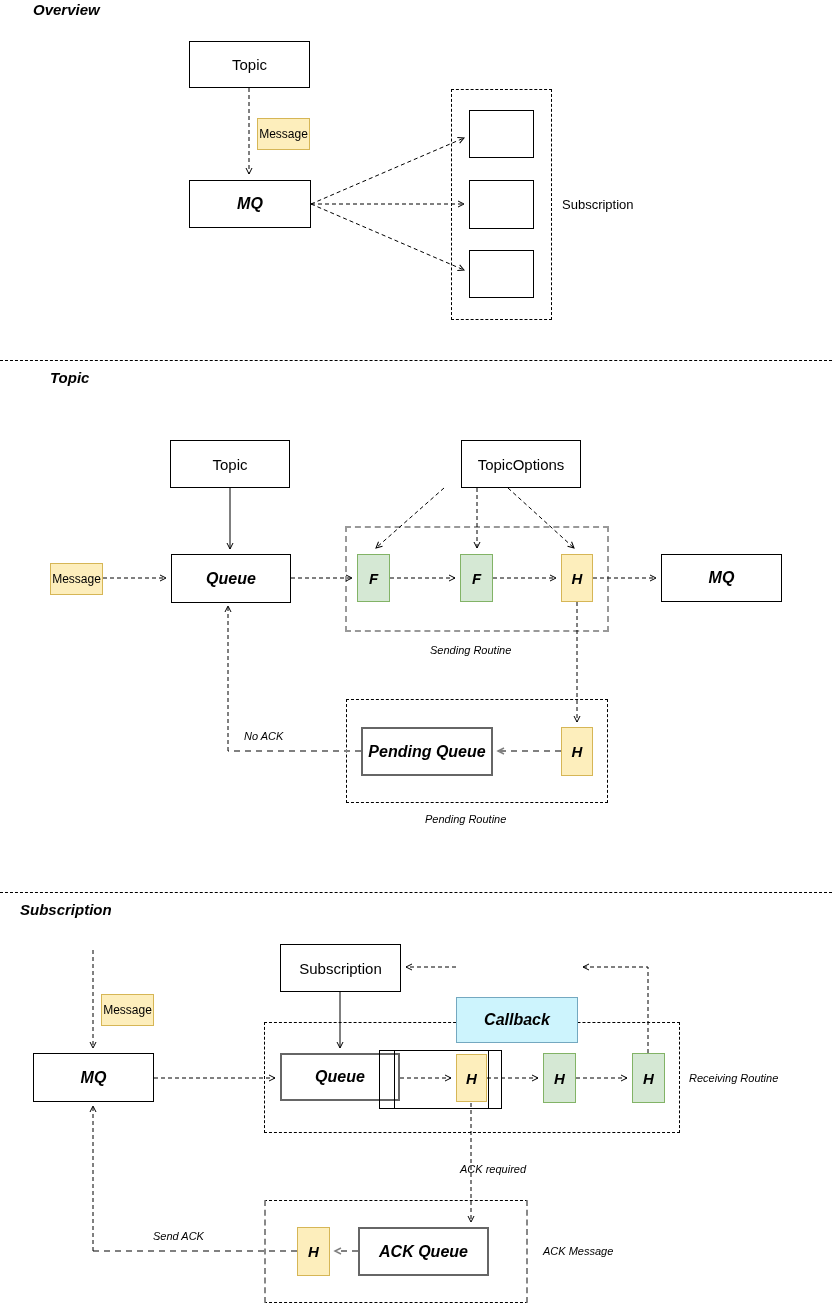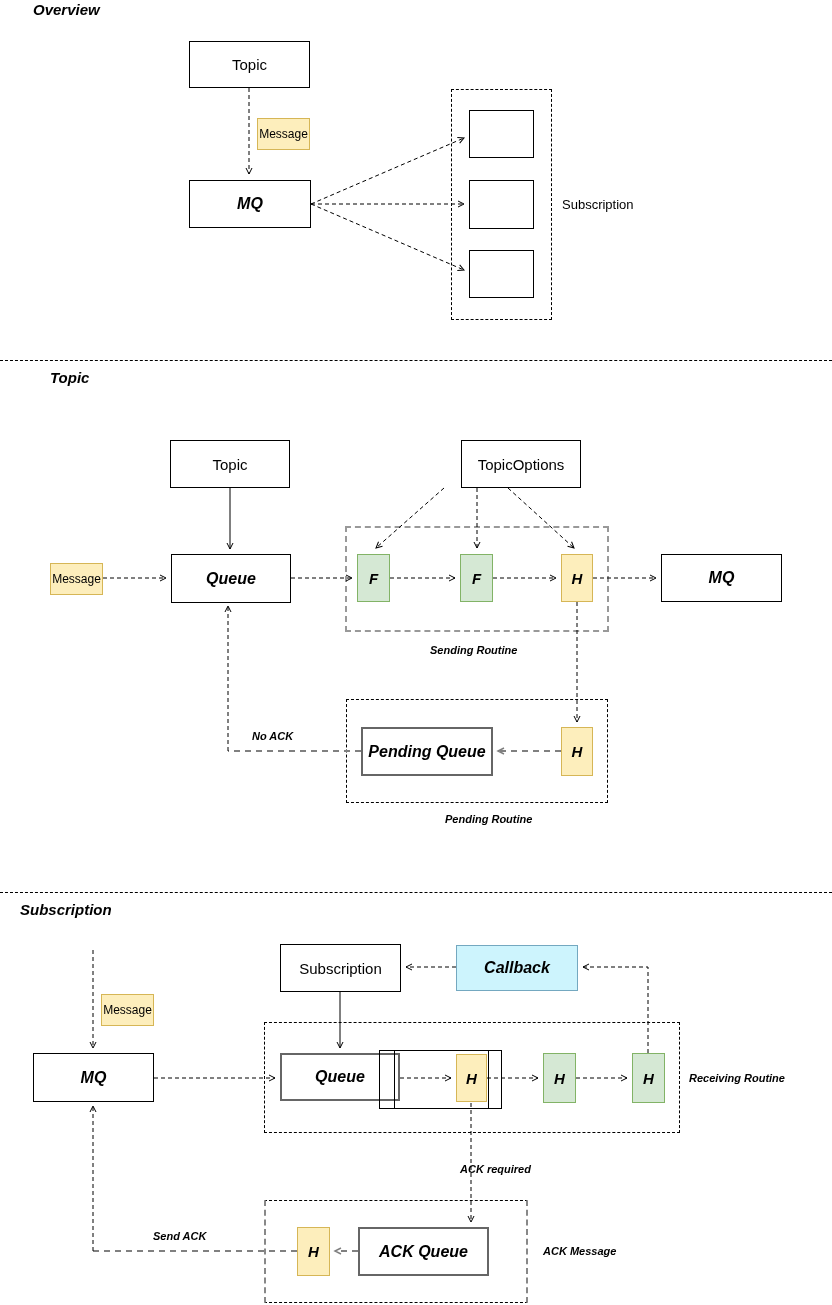--- a/index.html
+++ b/index.html
@@ -23,21 +23,21 @@
   .cyan { background:var(--cyan-fill); border:1px solid var(--cyan-border); }
   .small-node { font-weight:bold; font-style:italic; font-size:15px; }
   .cont { position:absolute; border:1px dashed #000; box-sizing:border-box; background:transparent; }
   .cont-gray { border:2px dashed #999; }
   .cont-mixed {
     border-top:1px dashed #000; border-bottom:1px dashed #000;
     border-left:2px dashed #888; border-right:2px dashed #888;
   }
   .divider { position:absolute; left:0; width:832px; height:0; border-top:1px dashed #000; }
   .section-title { position:absolute; font-weight:bold; font-style:italic; font-size:15px; white-space:nowrap; }
-  .routine-label { position:absolute; font-weight:bold; font-style:italic; font-size:11px; white-space:nowrap; }
+  .routine-label { position:absolute; font-weight:normal; font-style:italic; font-size:11px; white-space:nowrap; }
   .plain-label { position:absolute; font-size:13px; white-space:nowrap; }
   svg.wires { position:absolute; left:0; top:0; z-index:2; pointer-events:none; }
   .layer-nodes { position:absolute; left:0; top:0; width:100%; height:100%; z-index:3; }
   .layer-conts { position:absolute; left:0; top:0; width:100%; height:100%; z-index:1; }
   .c-dash { stroke:#000; stroke-width:1; fill:none; stroke-dasharray:4 3; }
   .c-solid { stroke:#000; stroke-width:1; fill:none; }
   .c-gray { stroke:#808080; stroke-width:2; fill:none; stroke-dasharray:6 5; }
   .proc {
     position:absolute; border:1px solid #000; background:transparent; box-sizing:border-box;
   }
@@ -121,28 +121,28 @@
     <div class="box" style="left:417px; top:440px; width:120px; height:48px;margin-left:44px;">TopicOptions</div>
     <div class="box note" style="left:50px; top:563px; width:53px; height:32px;">Message</div>
     <div class="box bi" style="left:171px; top:554px; width:120px; height:49px;">Queue</div>
     <div class="box green small-node" style="left:357px; top:554px; width:33px; height:48px;">F</div>
     <div class="box green small-node" style="left:460px; top:554px; width:33px; height:48px;">F</div>
     <div class="box yellow small-node" style="left:561px; top:554px; width:32px; height:48px;">H</div>
     <div class="box bi" style="left:661px; top:554px; width:121px; height:48px;">MQ</div>
     <div class="routine-label" style="left:430px; top:644px;">Sending Routine</div>
     <div class="box bi grayb" style="left:361px; top:727px; width:132px; height:49px;">Pending Queue</div>
     <div class="box yellow small-node" style="left:561px; top:727px; width:32px; height:49px;">H</div>
-    <div class="routine-label" style="left:252px; top:730px;">No ACK</div>
-    <div class="routine-label" style="left:445px; top:813px;">Pending Routine</div>
+    <div class="routine-label" style="left:244px; top:730px;">No ACK</div>
+    <div class="routine-label" style="left:425px; top:813px;">Pending Routine</div>
 
     <div class="section-title" style="left:20px; top:901px;">Subscription</div>
     <div class="box note" style="left:101px; top:994px; width:53px; height:32px;">Message</div>
     <div class="box bi" style="left:33px; top:1053px; width:121px; height:49px;">MQ</div>
     <div class="box" style="left:280px; top:944px; width:121px; height:48px;">Subscription</div>
-    <div class="box bi cyan" style="left:456px; top:945px; width:122px; height:46px;">Callback</div>
+    <div class="box bi cyan" style="left:456px; top:997px; width:122px; height:46px;">Callback</div>
     <div class="box bi grayb" style="left:280px; top:1053px; width:120px; height:48px;">Queue</div>
     <div class="proc" style="left:379px; top:1050px; width:123px; height:59px;">
       <div class="vline" style="left:14px;"></div>
       <div class="vline" style="left:108px;"></div>
     </div>
     <div class="box yellow small-node" style="left:456px; top:1054px; width:31px; height:48px;">H</div>
     <div class="box green small-node" style="left:543px; top:1053px; width:33px; height:50px;">H</div>
     <div class="box green small-node" style="left:632px; top:1053px; width:33px; height:50px;">H</div>
     <div class="routine-label" style="left:689px; top:1072px;">Receiving Routine</div>
     <div class="routine-label" style="left:460px; top:1163px;">ACK required</div>

